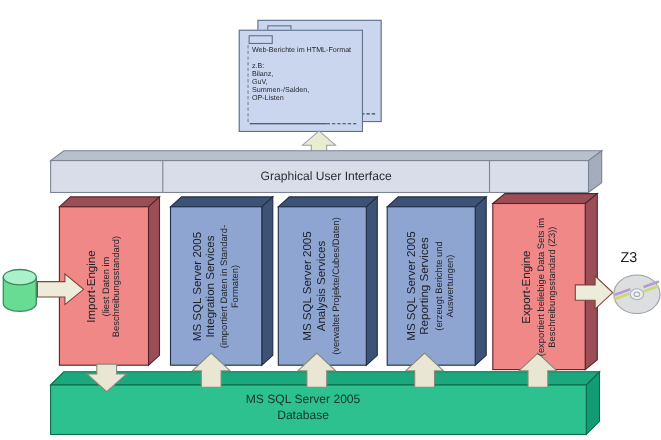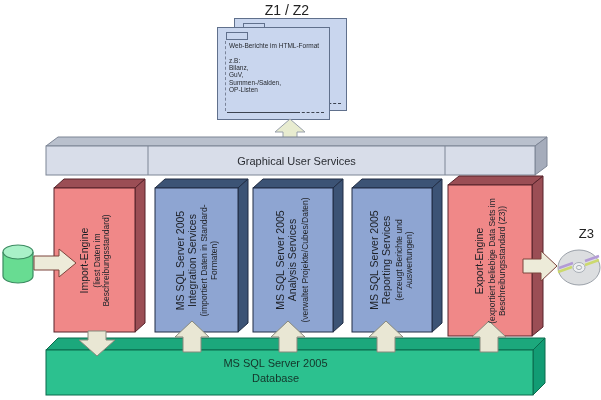--- a/index.html
+++ b/index.html
@@ -26,21 +26,21 @@
 
   .vlabel{position:absolute;display:flex;align-items:center;justify-content:center;
           transform:rotate(-90deg);text-align:center;}
   .vl-inner{width:100%;}
   .eng-title{font-size:10.5px;line-height:1.12;white-space:pre-line;color:#1d2026;}
   .eng-sub{font-size:8.5px;line-height:1.15;white-space:pre-line;color:#23262c;margin-top:2px;}
 
   .db-label{position:absolute;left:32px;top:356px;width:487px;text-align:center;
             font-size:11px;line-height:1.35;white-space:pre-line;color:#14352a;}
 
-  .z3{position:absolute;left:564px;top:226px;width:30px;text-align:right;font-size:13px;color:#222;}
+  .z3{position:absolute;left:564px;top:226px;width:30px;text-align:left;font-size:13px;color:#222;}
 </style>
 </head>
 <body>
 
 <div class="stage">
 
   <div class="doc back">
     <div class="doc-tab"></div>
     <div class="doc-footer-dash backdash"></div>
   </div>
@@ -52,21 +52,20 @@
       <div>z.B:</div>
       <div>Bilanz,</div>
       <div>GuV,</div>
       <div>Summen-/Salden,</div>
       <div>OP-Listen</div>
     </div>
     <div class="doc-footer-solid"></div>
     <div class="doc-footer-dash"></div>
   </div>
 
-  <div class="hdr">Z1 / Z2</div>
 
   <svg width="601" height="400" viewBox="0 0 601 400">
 
     <g>
       <polygon points="283,147 283,132 275,132 290,119 305,132 297,132 297,147" fill="#e8ecd0" stroke="#98a0ab" stroke-width="1"></polygon>
     </g>
 
     <g>
       <polygon points="46,146 58,137 547,137 535,146" fill="#b9c0cd" stroke="#7d8595" stroke-width="1"></polygon>
       <polygon points="535,146 547,137 547,166 535,175" fill="#a5acbb" stroke="#7d8595" stroke-width="1"></polygon>
@@ -138,21 +137,21 @@
 
     <g>
       <ellipse cx="579" cy="267.5" rx="21" ry="17.5" fill="#dcdee0" stroke="#9ba1a9" stroke-width="1"></ellipse>
       <path d="M559,268 L573,263 M585,261 L599,256" stroke="#b39bd6" stroke-width="2.4" fill="none"></path>
       <path d="M558,272 L572,267 M585,265 L599,260" stroke="#ccd96e" stroke-width="2.4" fill="none"></path>
       <ellipse cx="579" cy="267.5" rx="6" ry="5" fill="#eef0f2" stroke="#a9afb7" stroke-width="1"></ellipse>
       <ellipse cx="579" cy="267.5" rx="2.6" ry="2.1" fill="none" stroke="#a9afb7" stroke-width="1"></ellipse>
     </g>
   </svg>
 
-  <div class="gui-label">Graphical User Services</div>
+  <div class="gui-label">Graphical User Interface</div>
 
   <div class="vlabel" style="left:22.5px;top:219.5px;width:144px;height:81px;">
     <div class="vl-inner">
       <div class="eng-title">Import-Engine</div>
       <div class="eng-sub">(liest Daten im
 Beschreibungsstandard)</div>
     </div>
   </div>
   <div class="vlabel" style="left:124.5px;top:218.5px;width:144px;height:83px;">
     <div class="vl-inner">

